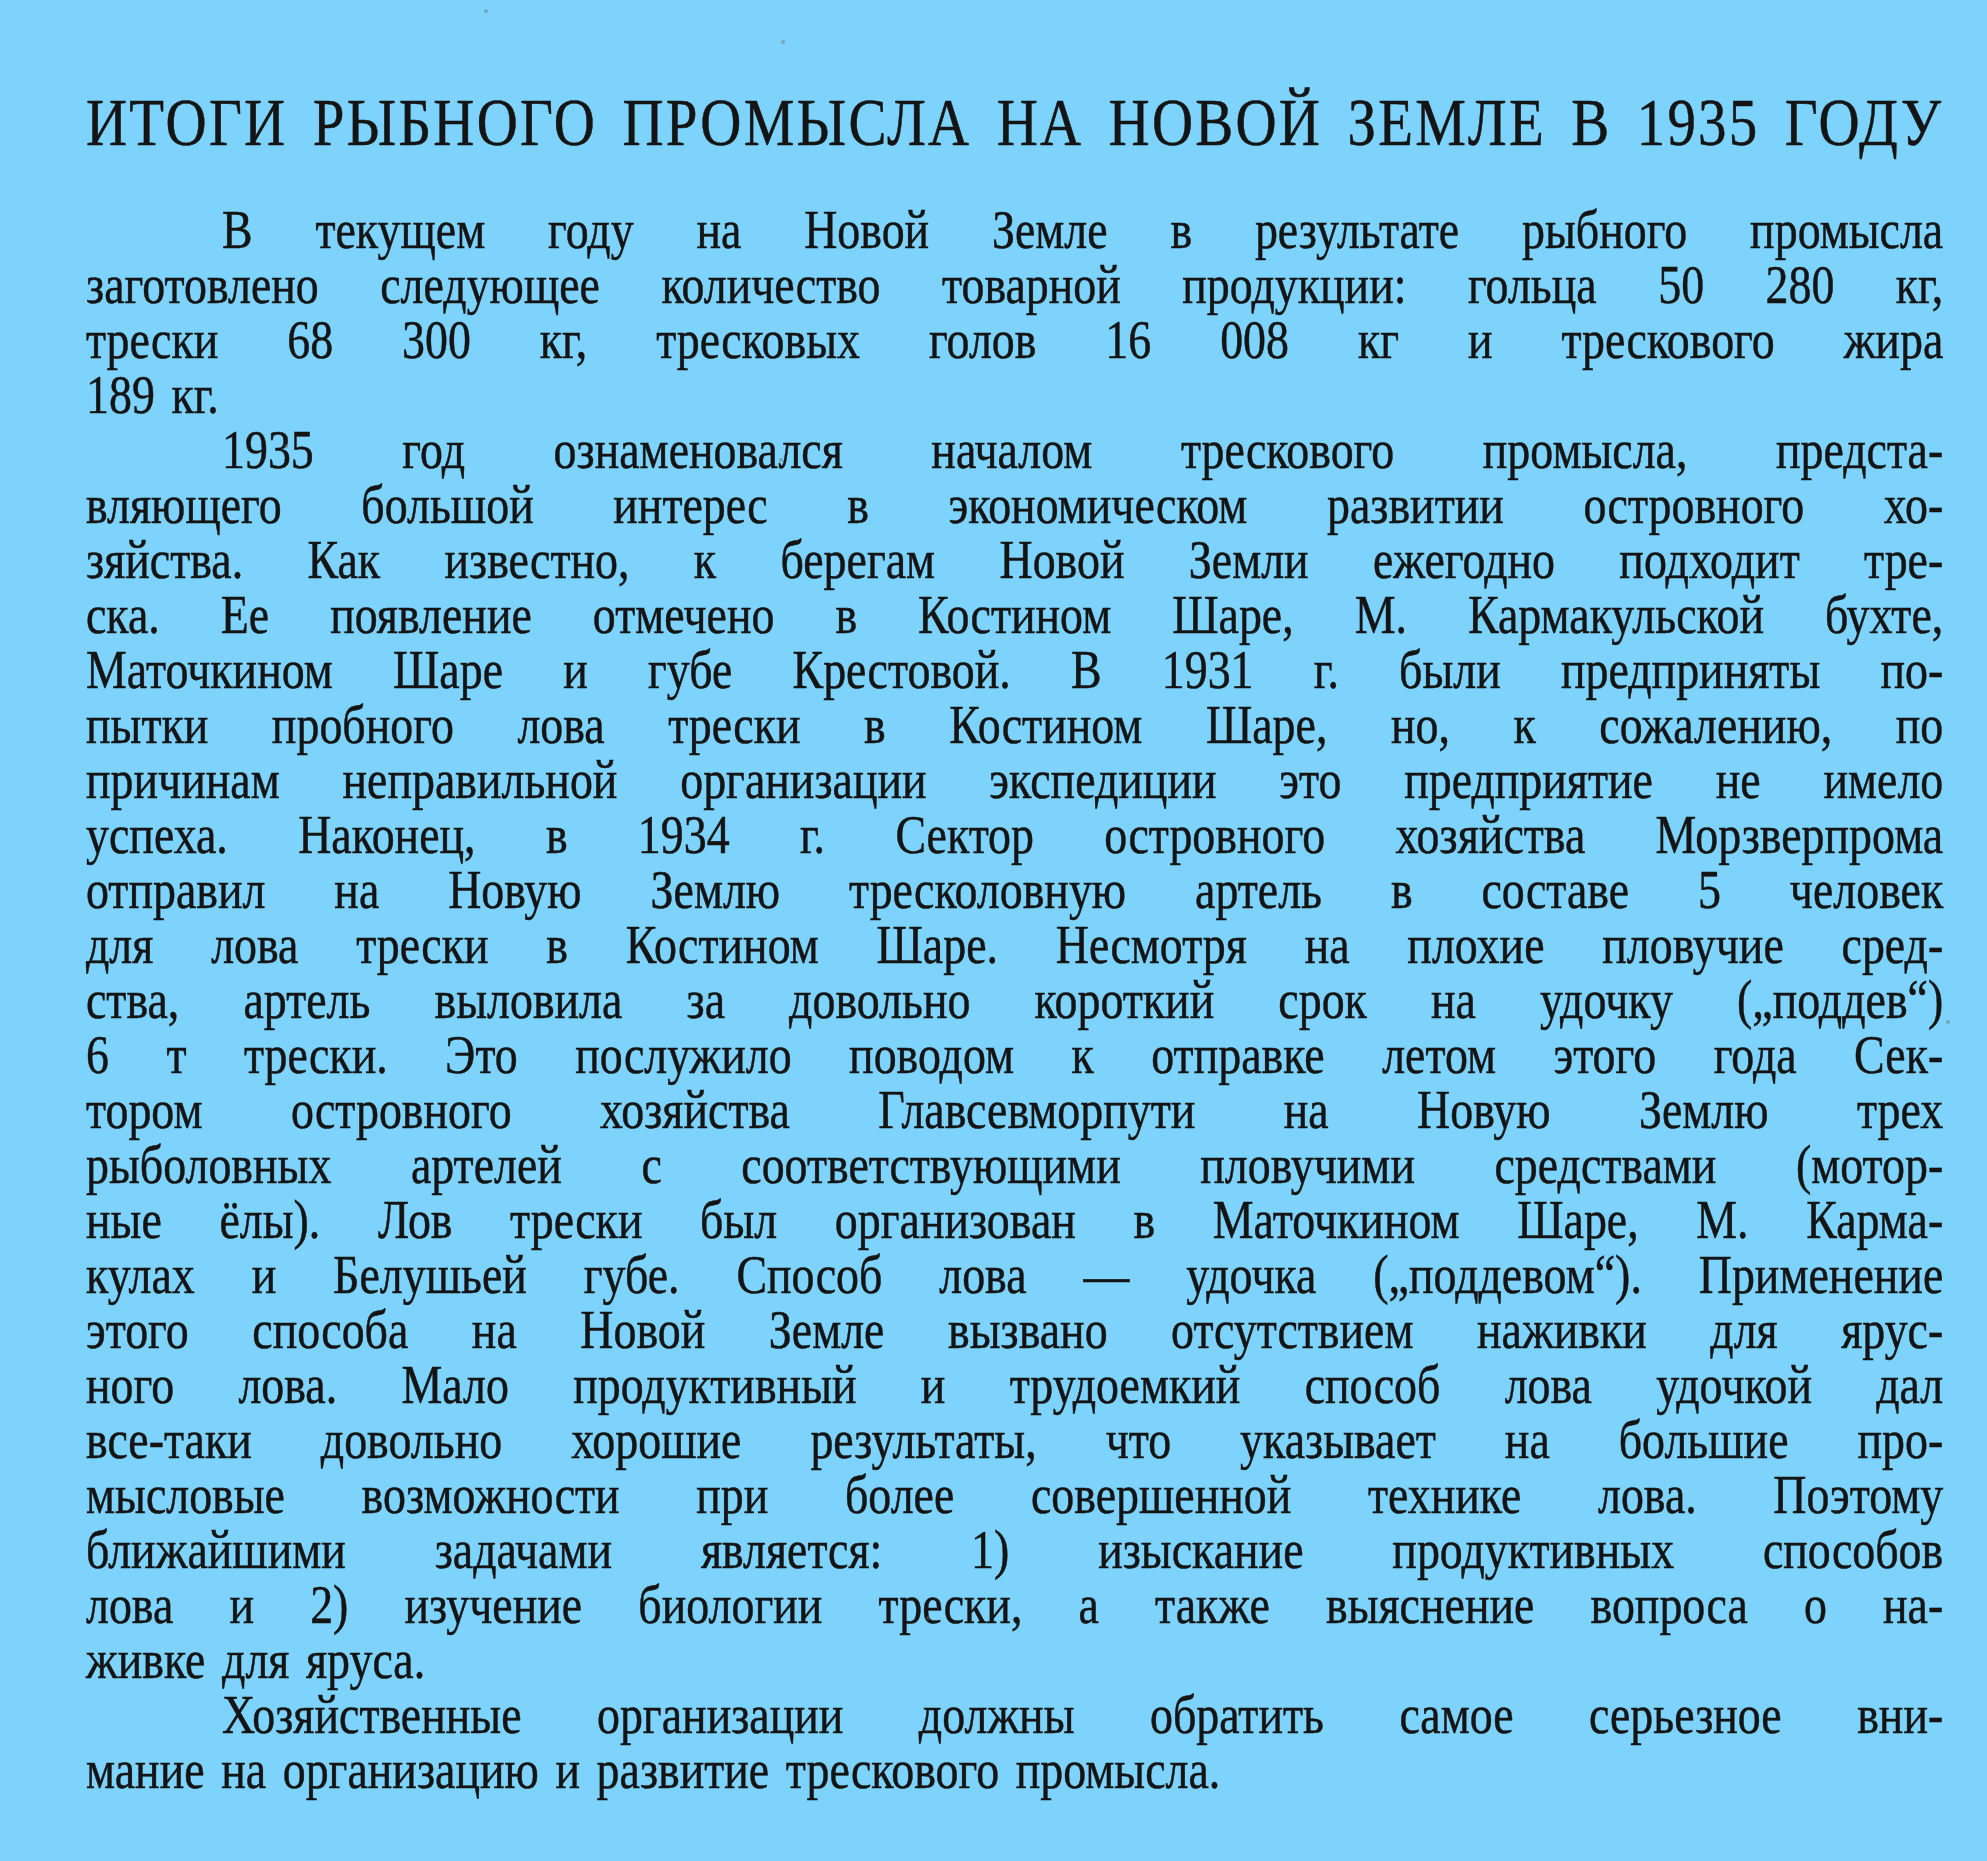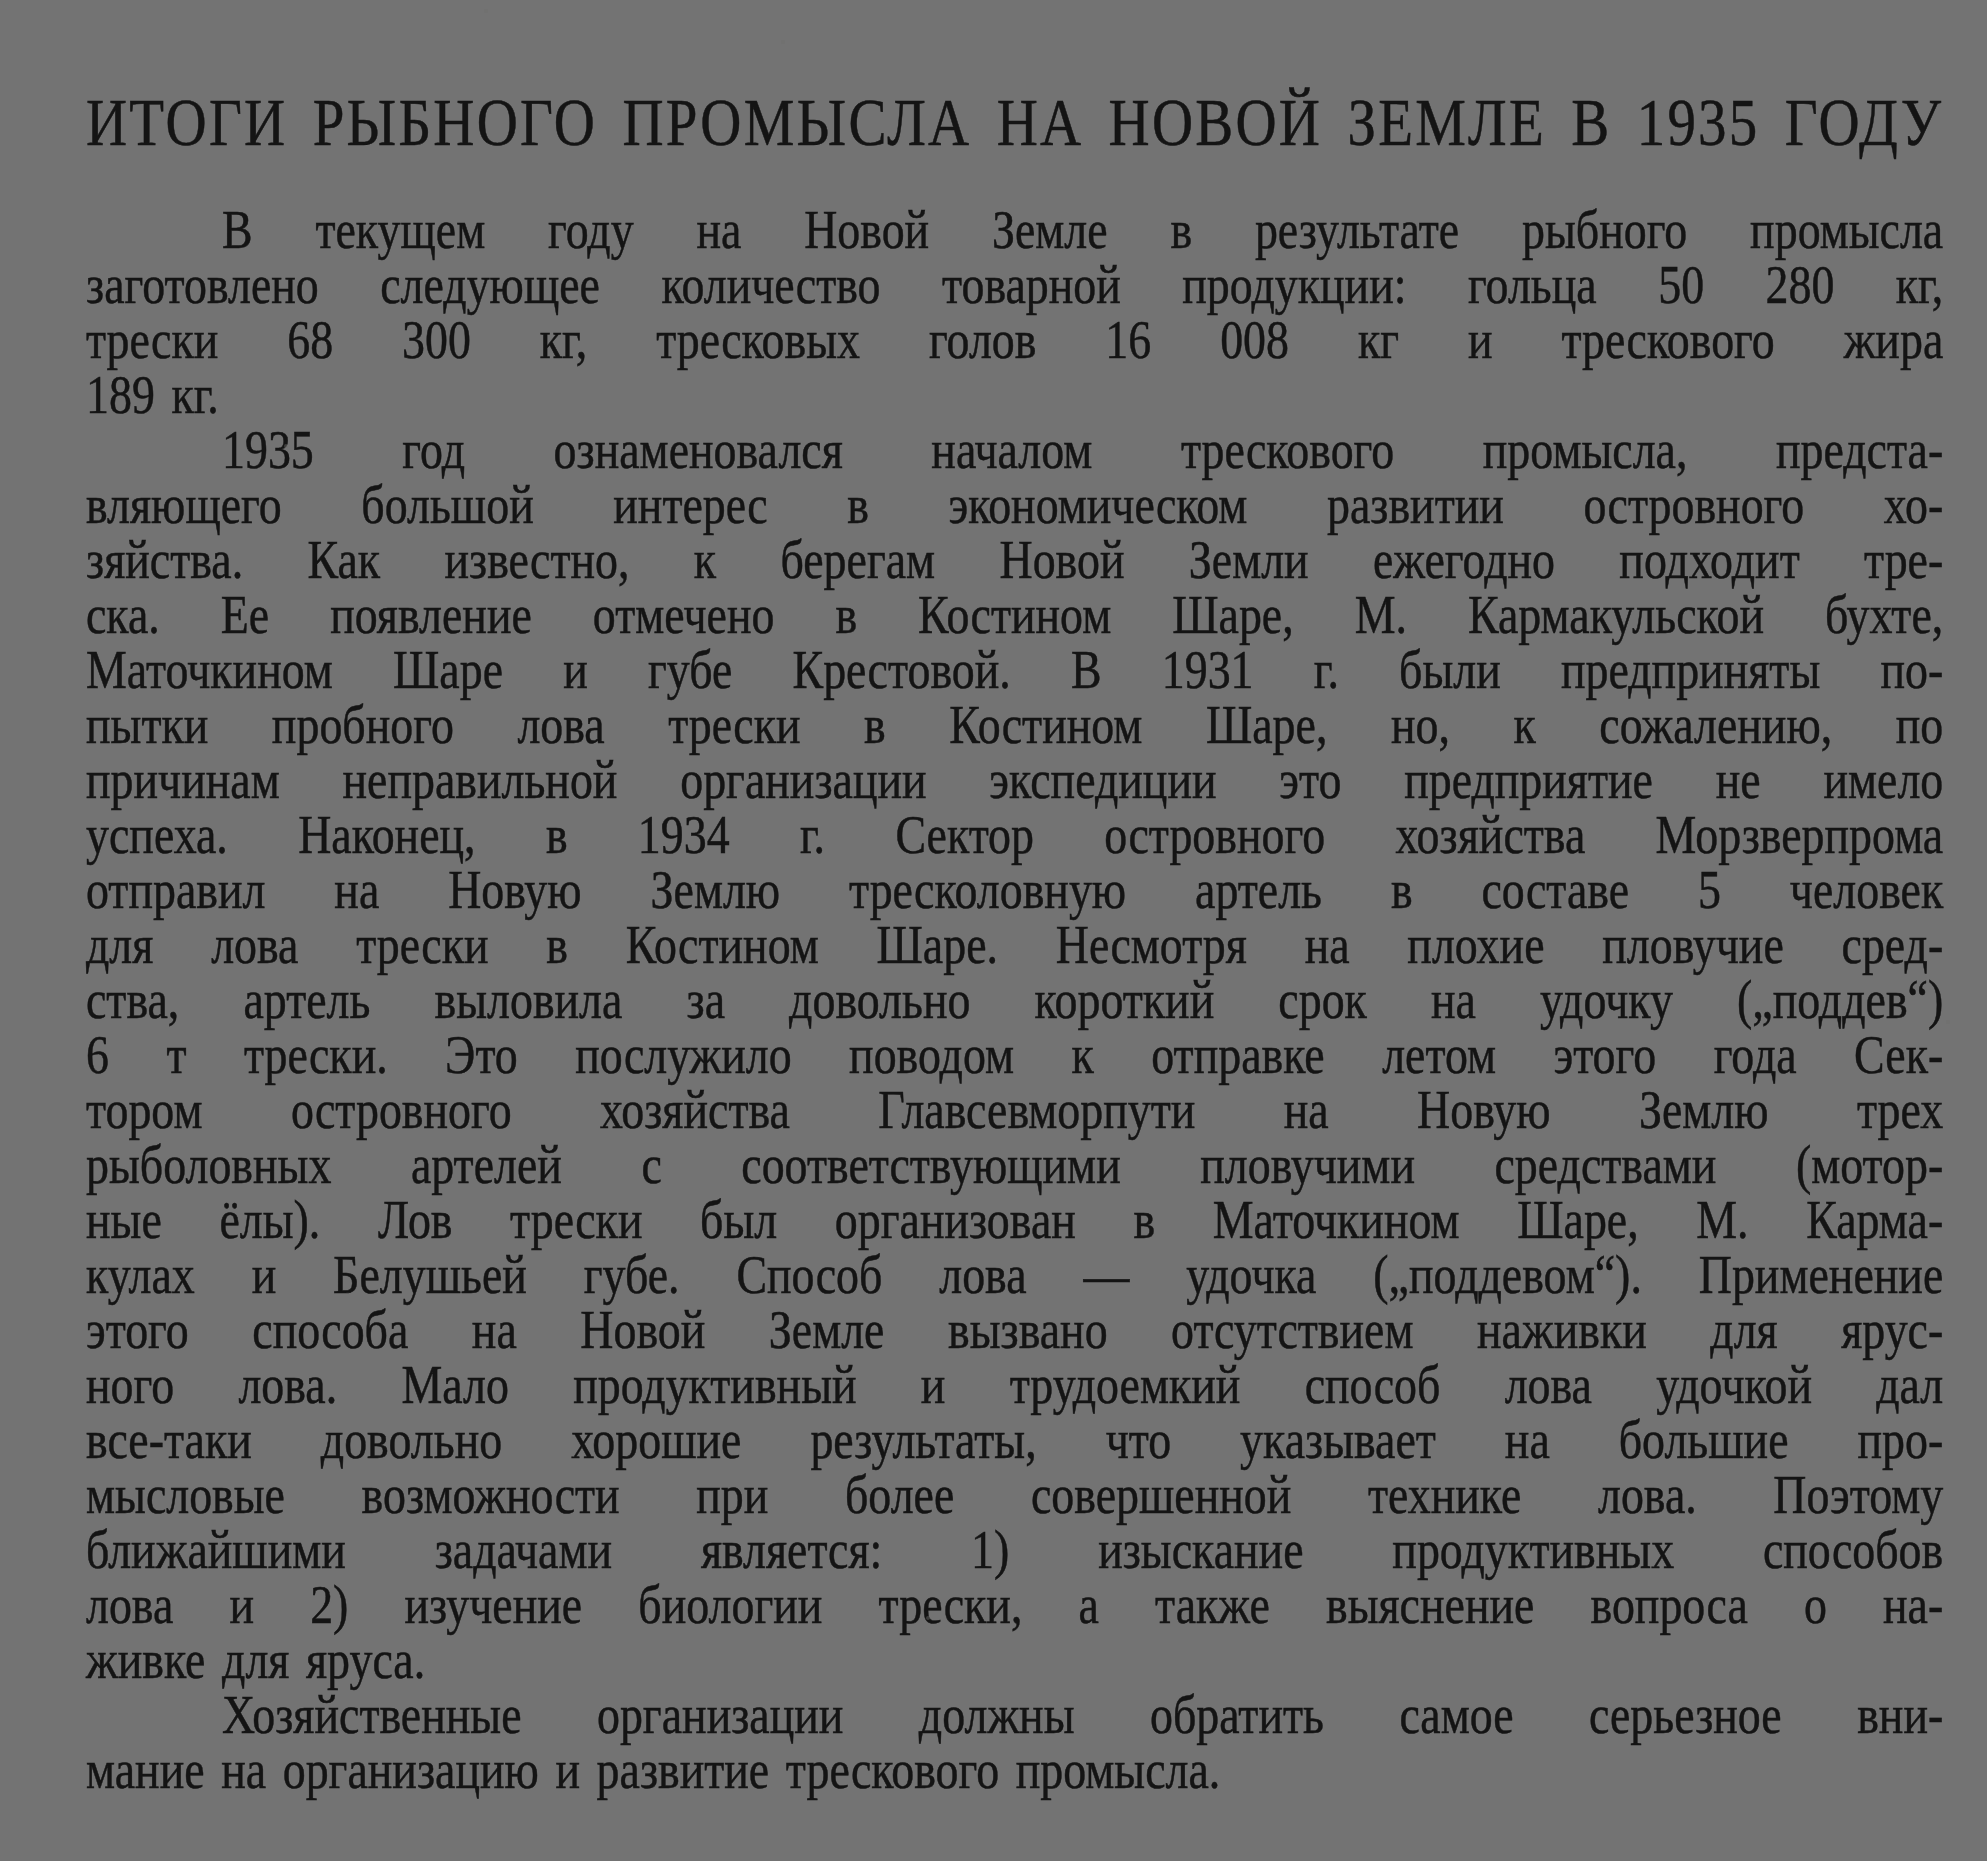--- a/index.html
+++ b/index.html
@@ -1,20 +1,20 @@
 <!DOCTYPE html>
 <html style="font-size:13.8px"><head>
 <meta charset="utf-8">
 <style>
   html, body { margin: 0; padding: 0; background: #e8e8e6; }
   .page {
     position: relative;
     width: 1987px;
     height: 1862px;
-    background: #737373;
+    background: #7dd3fc;
     overflow: hidden;
     color: #141414;
     font-family: "Liberation Serif", "DejaVu Serif", serif;
     -webkit-text-stroke: 0.5px #141414;
   }
   .content {
     position: absolute;
     left: 86px;
     top: 88px;
     width: 2185px;            

